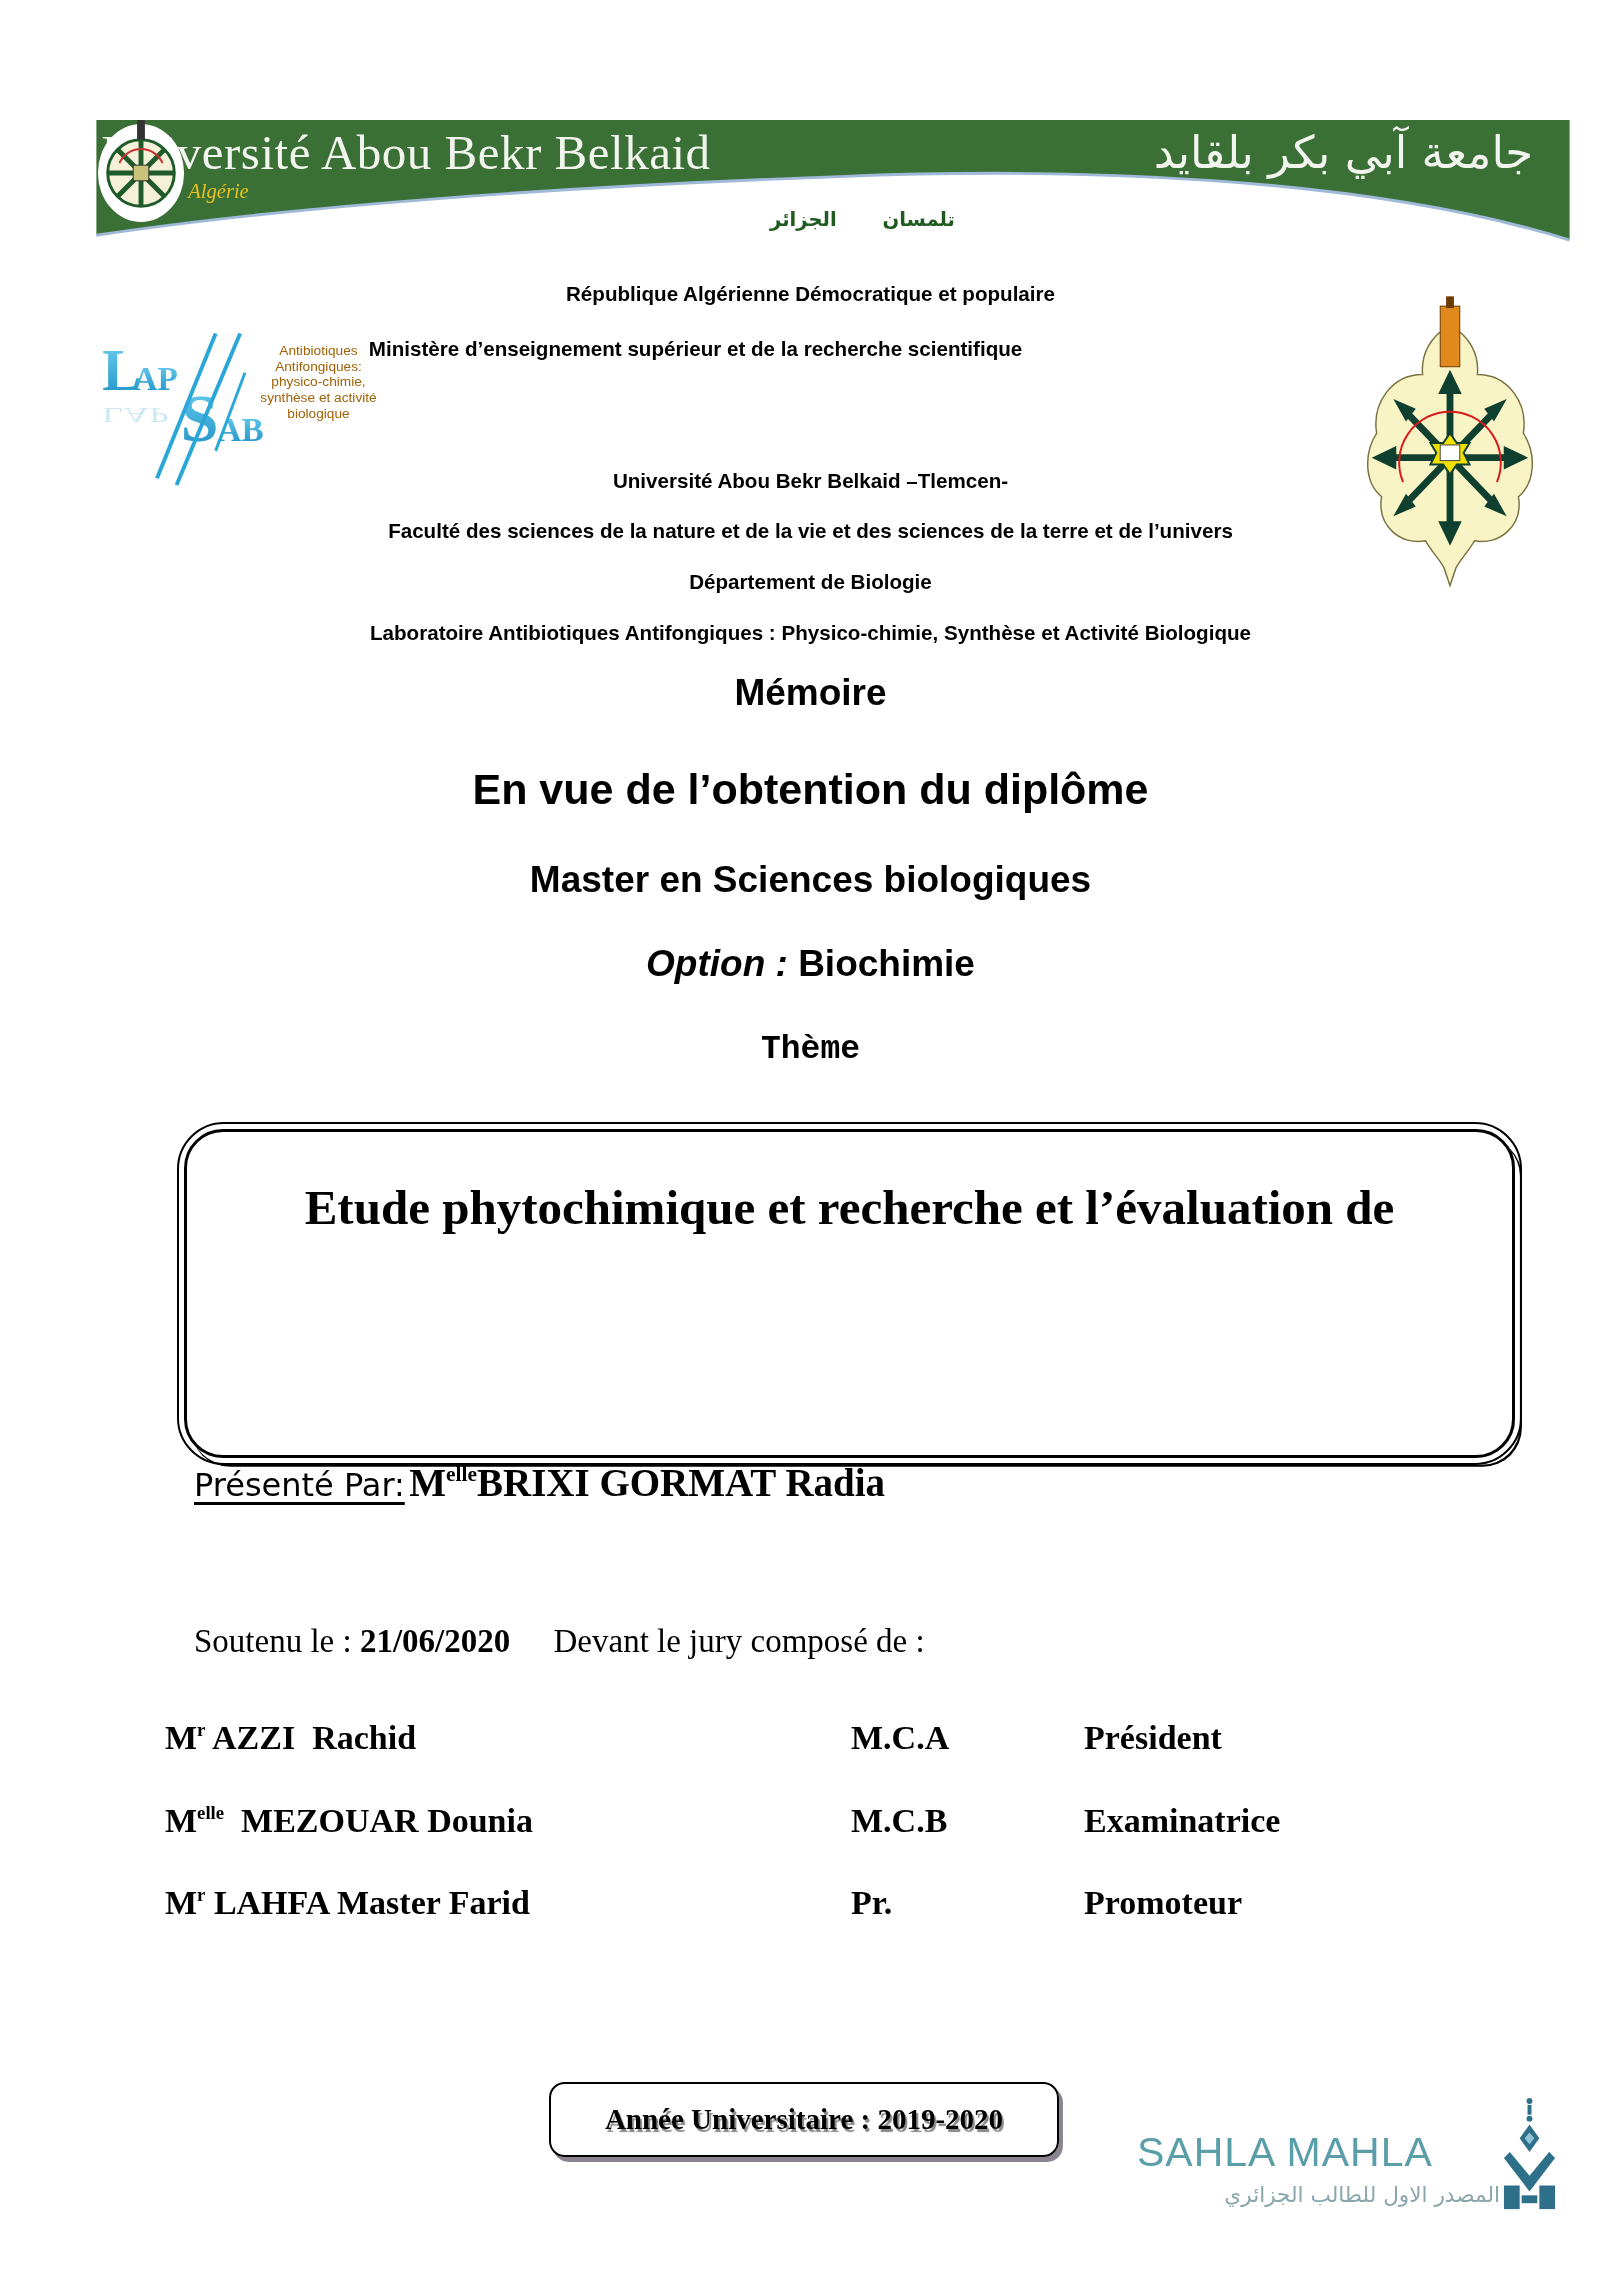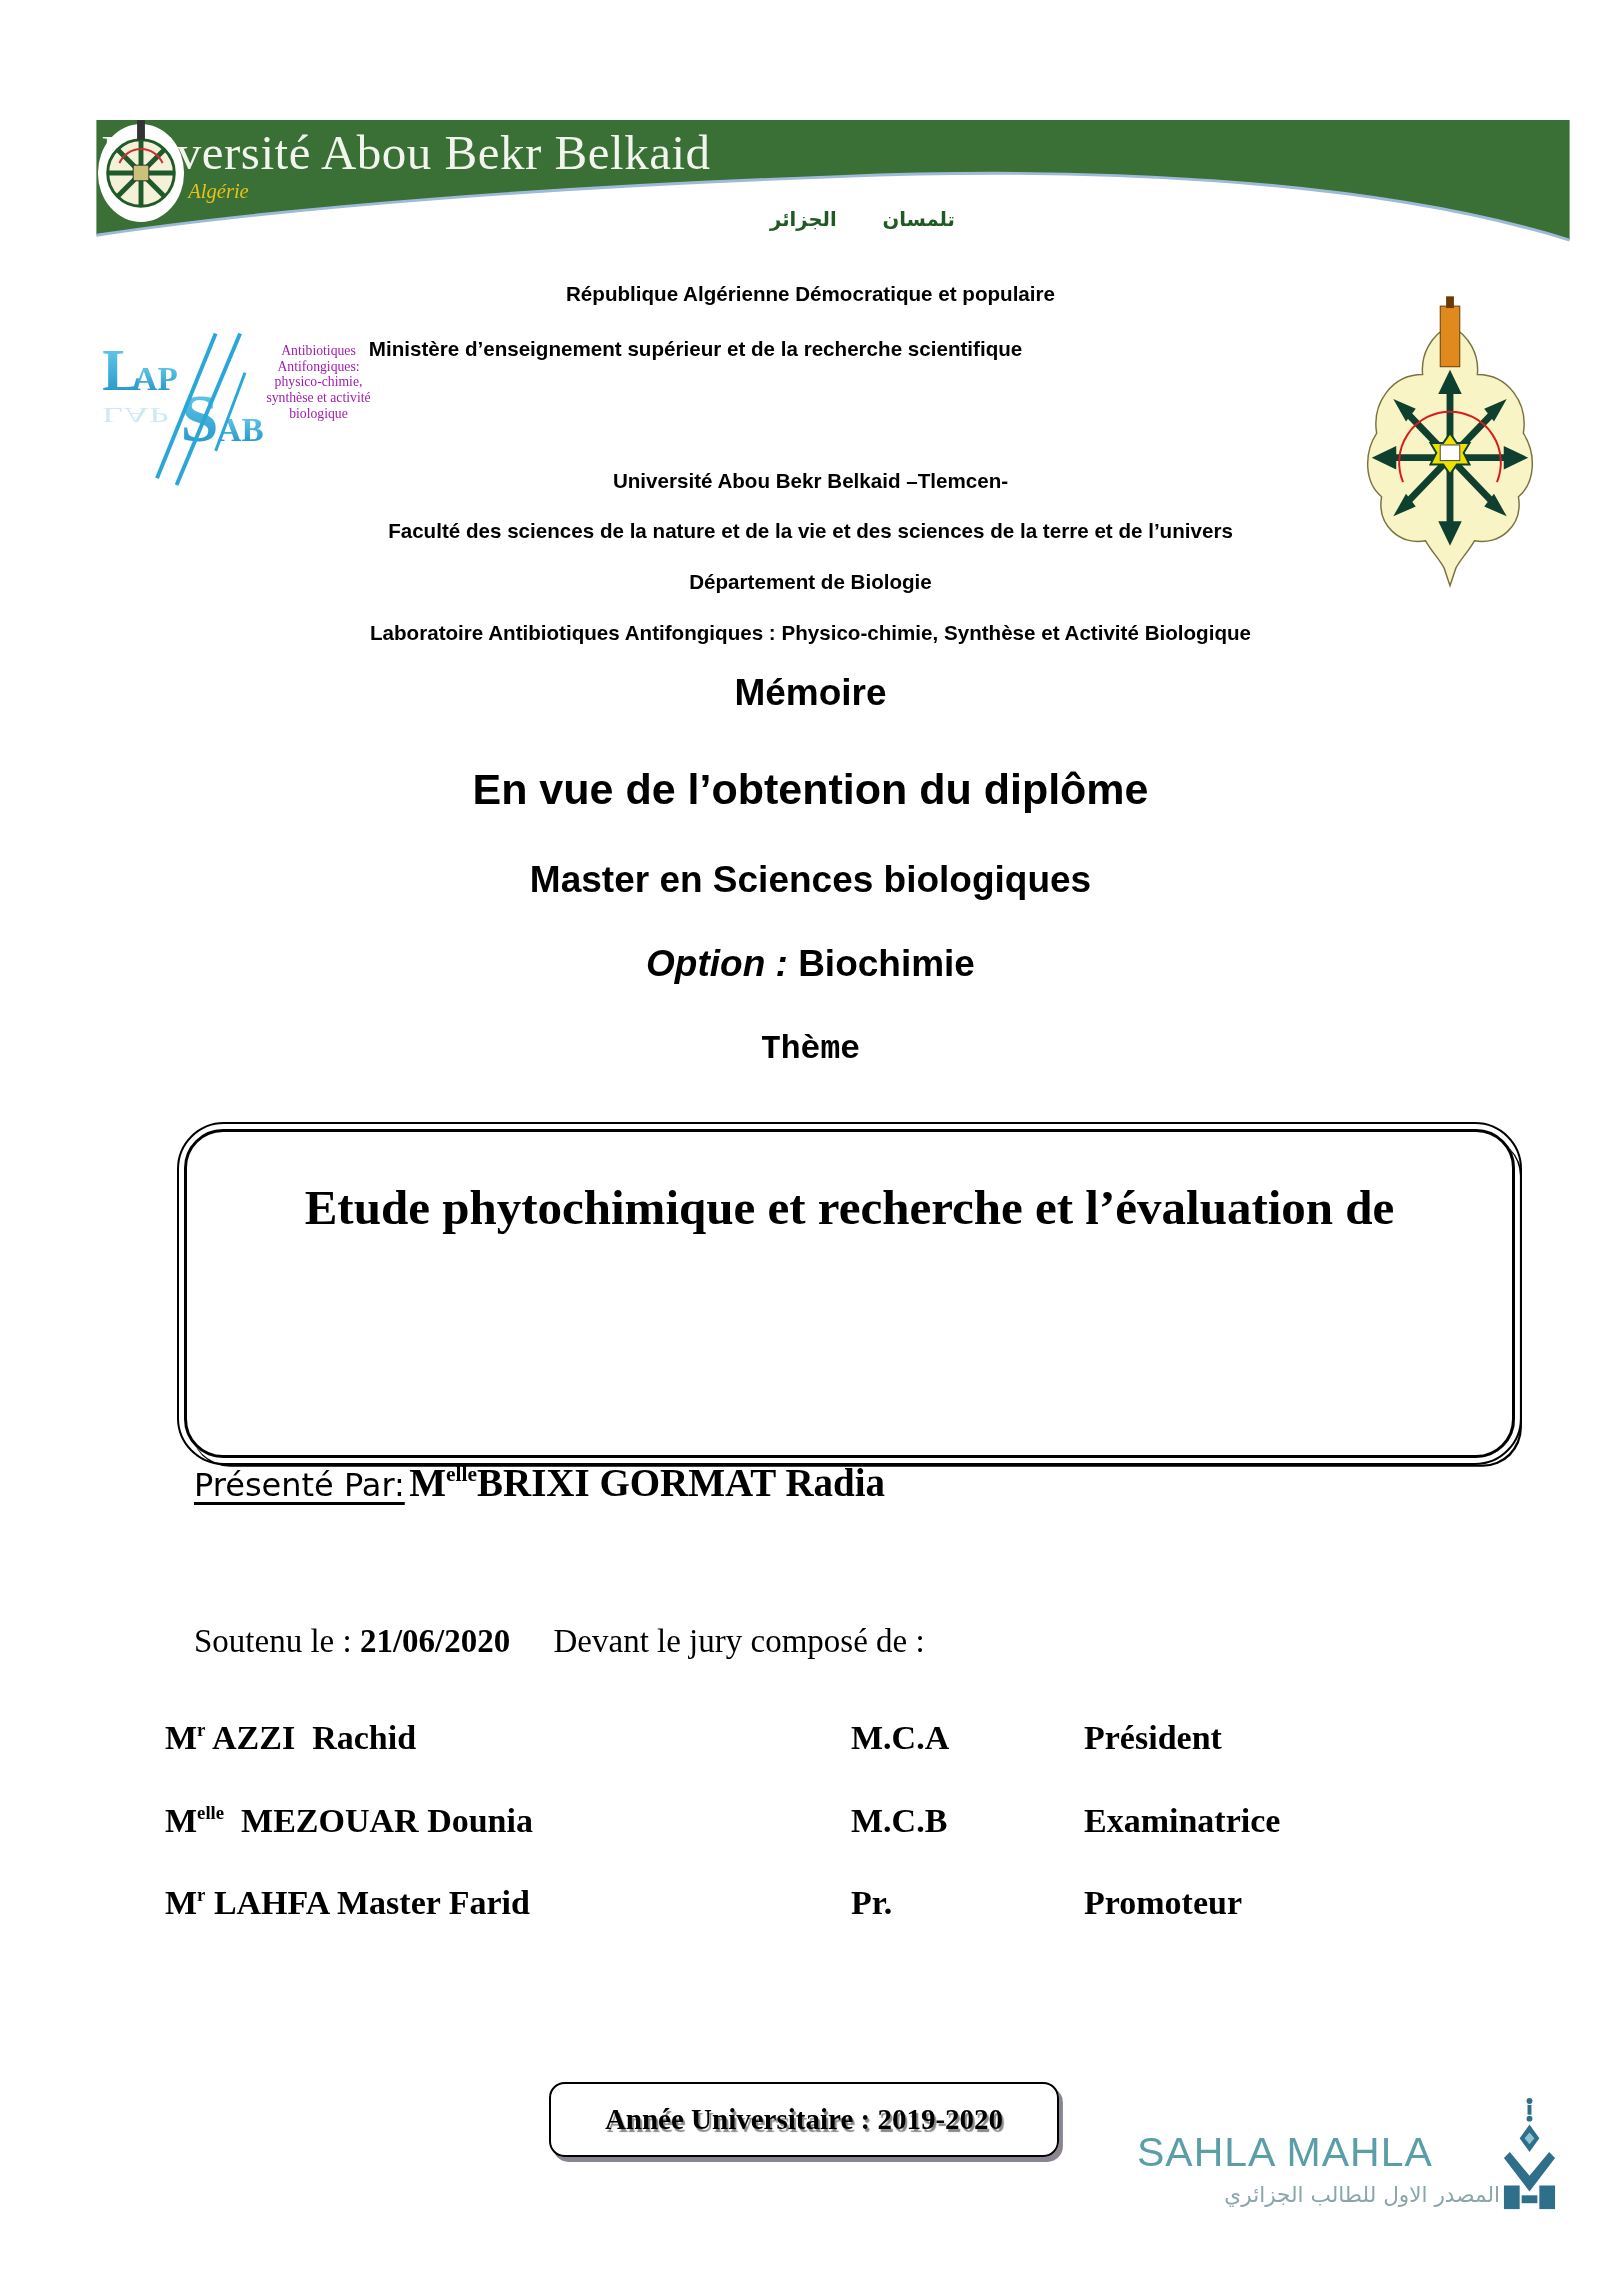--- a/index.html
+++ b/index.html
@@ -9,21 +9,21 @@
   .banner { position:absolute; left:94px; top:118px; width:1478px; height:118px; }
   .banner svg { position:absolute; left:0; top:0; }
   .banner-title-fr { position:absolute; left:7.8px; top:5.9px; font-family:"Liberation Serif", serif; font-size:49px; color:#f2f5ee; letter-spacing:0.5px; white-space:nowrap; }
   .banner-sub-fr { position:absolute; left:9.8px; top:62px; font-family:"Liberation Serif", serif; font-style:italic; font-size:20.6px; color:#e8c21a; white-space:nowrap; word-spacing:9.8px; }
   .banner-title-ar { position:absolute; right:39px; top:7.8px; font-family:"DejaVu Sans", sans-serif; font-size:45px; color:#f2f5ee; direction:rtl; white-space:nowrap; }
   .banner-sub-ar { position:absolute; left:676px; top:90px; font-family:"DejaVu Sans", sans-serif; font-weight:bold; font-size:19.6px; color:#1f5a22; direction:rtl; white-space:nowrap; word-spacing:39px; }
   .banner-emblem { position:absolute; left:733px; top:-2px; width:94px; height:108px; }
 
   
   .lapsab { position:absolute; left:98px; top:314px; width:294px; height:176px; }
-  .lapsab-text { position:absolute; left:147px; top:29px; font-family:Liberation Serif, serif; font-size:13.7px; line-height:15.7px; color:#a21caf; text-align:center; width:147px; }
+  .lapsab-text { position:absolute; left:147px; top:29px; font-family:Liberation Sans, sans-serif; font-size:13.7px; line-height:15.7px; color:#a16207; text-align:center; width:147px; }
   .univ-emblem { position:absolute; left:1362px; top:296px; width:176px; height:294px; }
 
   
   .hline { position:absolute; left:0; width:1621px; text-align:center; font-family:"Liberation Sans", sans-serif; font-weight:bold; font-size:20.6px; white-space:nowrap; }
   .hline.ministry { left:186px; width:1019px; }
 
   .memoire { position:absolute; left:0; width:1621px; text-align:center; font-weight:bold; font-family:"Liberation Sans", sans-serif; }
   .theme { position:absolute; left:0; width:1621px; text-align:center; font-family:"Liberation Mono", monospace; font-weight:bold; font-size:33px; }
 
   
@@ -57,20 +57,21 @@
 </head>
 <body>
 
 <div class="banner">
   <svg width="1478" height="127" viewBox="0 0 1508 130">
     <path d="M0,2 L1508,2 L1508,125 C1300,60 1000,50 760,60 C480,70 200,90 0,120 Z" fill="#3a6f35"></path>
     <path d="M0,120 C200,90 480,70 760,60 C1000,50 1300,60 1508,125" fill="none" stroke="#9fb9d8" stroke-width="3"></path>
   </svg>
   <div class="banner-title-fr">Université Abou Bekr Belkaid</div>
   <div class="banner-sub-fr">Tlemcen Algérie</div>
+  <div class="banner-title-ar">جامعة آبي بكر بلقايد</div>
   <div class="banner-sub-ar">تلمسان الجزائر</div>
   <svg class="banner-emblem" viewBox="0 0 96 110">
     <ellipse cx="48" cy="56" rx="44" ry="50" fill="#ffffff"></ellipse>
     <circle cx="48" cy="56" r="34" fill="#f4f1d8" stroke="#1e5a2a" stroke-width="3"></circle>
     <g stroke="#1e5a2a" stroke-width="5">
       <line x1="48" y1="22" x2="48" y2="90"></line>
         <line x1="14" y1="56" x2="82" y2="56"></line>
       <line x1="24" y1="32" x2="72" y2="80"></line>
         <line x1="72" y1="32" x2="24" y2="80"></line>
     </g>

